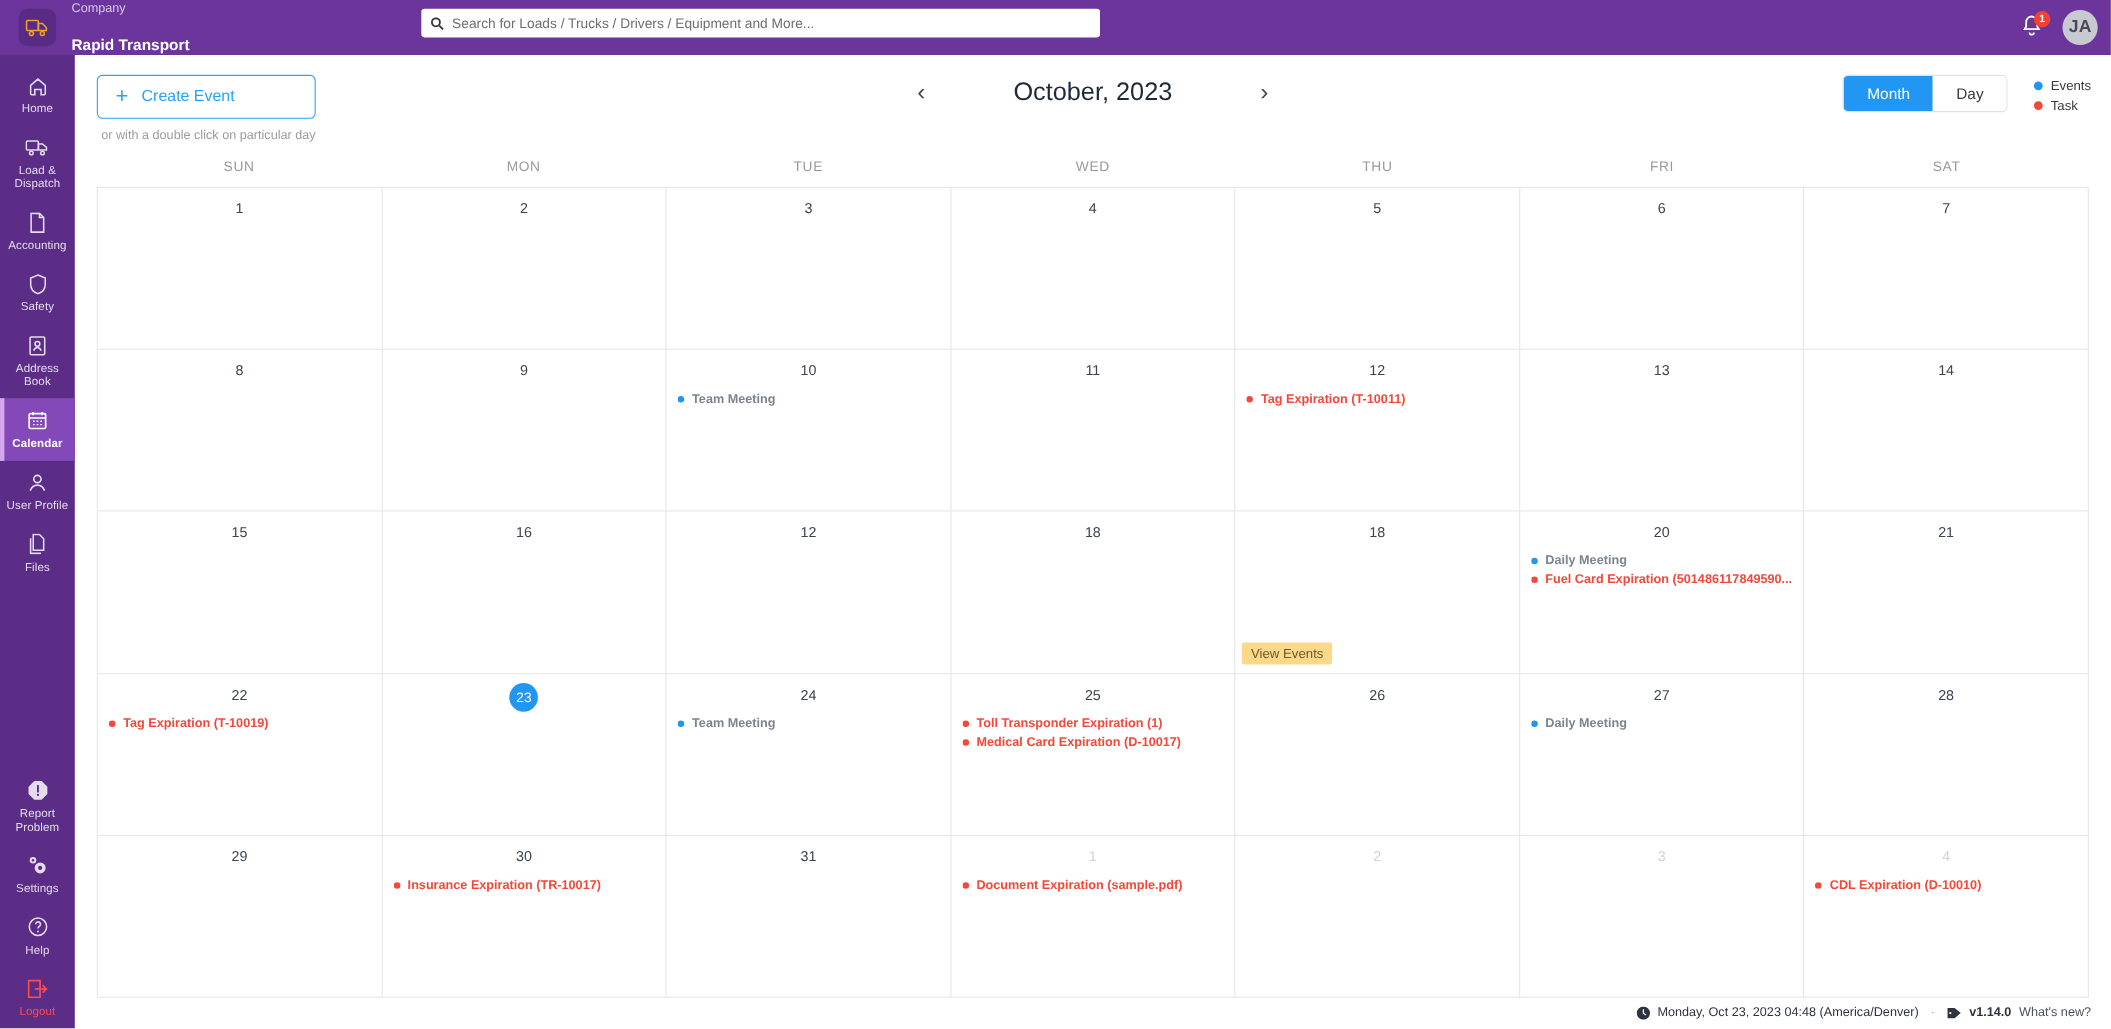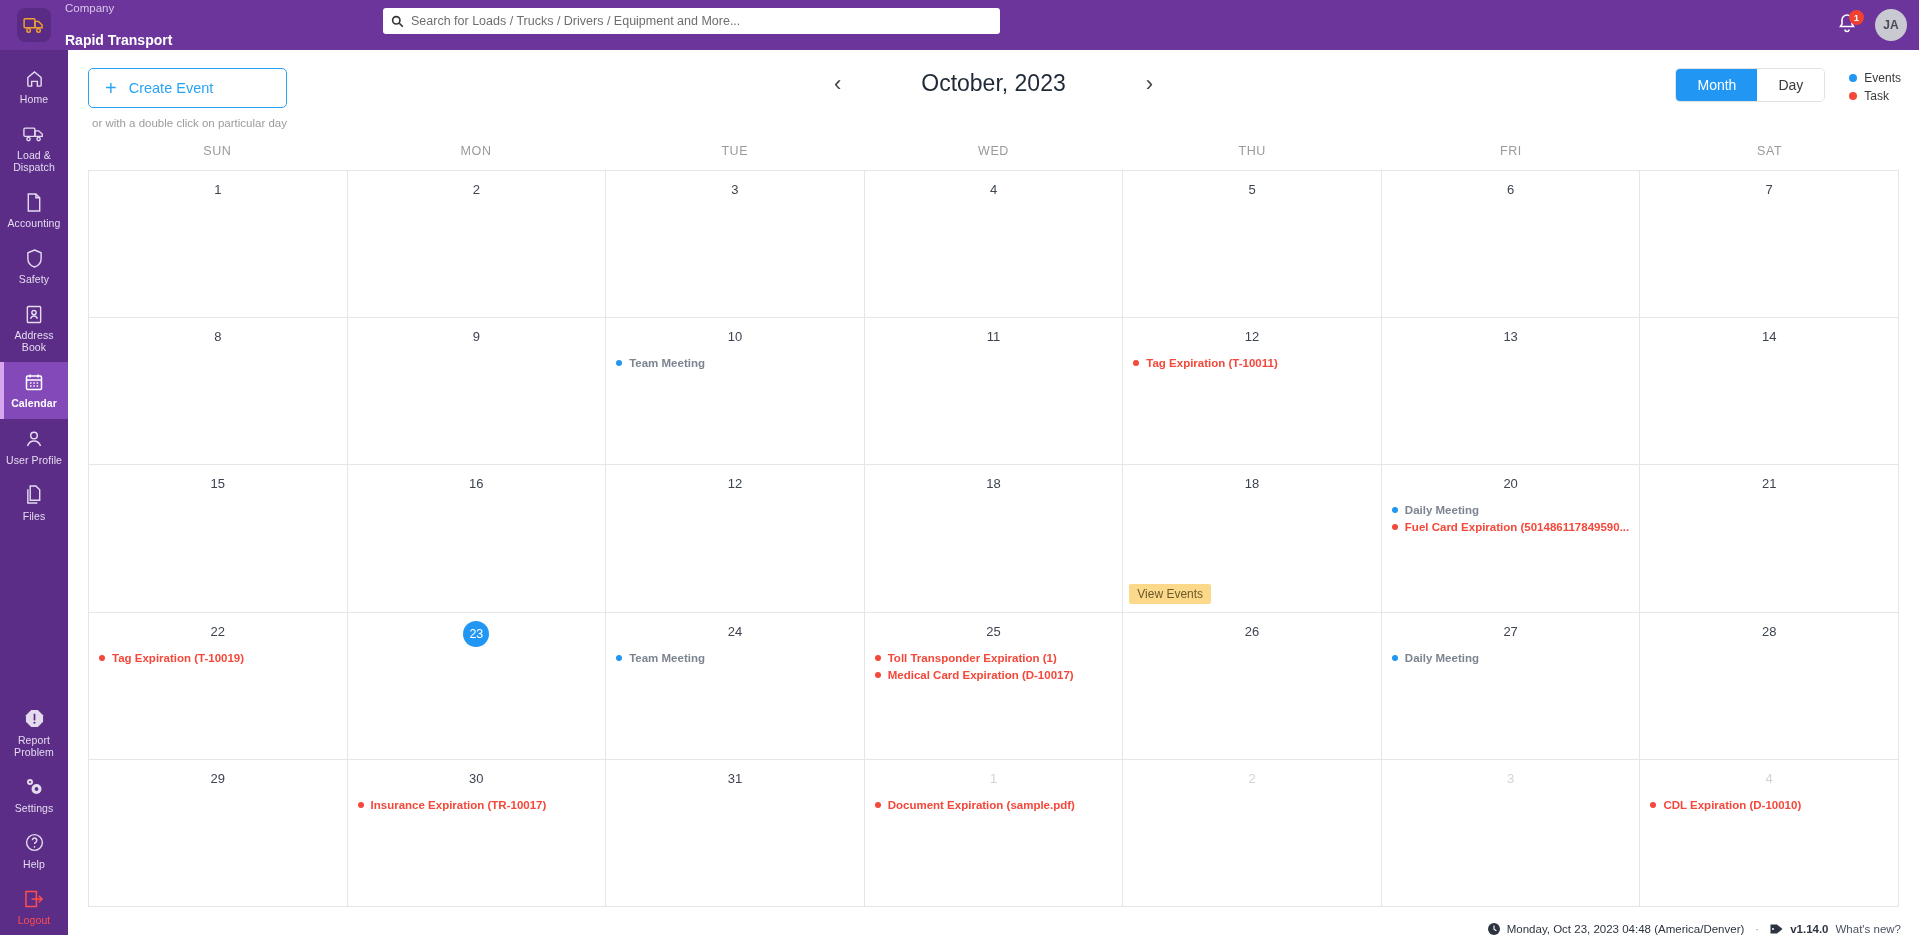--- a/index.html
+++ b/index.html
@@ -40,21 +40,21 @@
     display: flex; align-items: center; gap: 16px;
   }
   .bell-wrap { position: relative; width: 22px; height: 24px; cursor: pointer; }
   .bell-badge {
     position: absolute; top: -3px; right: -5px; min-width: 15px; height: 15px;
     background: #f3412f; color: #fff; border-radius: 50%; font-size: 9.5px;
     display: flex; align-items: center; justify-content: center; font-weight: bold;
   }
   .avatar {
     width: 32px; height: 32px; border-radius: 50%; background: #c9c9d1;
-    color: #4a4a55; font-size: 12px; font-weight: bold;
+    color: #4a4a55; font-size: 16px; font-weight: bold;
     display: flex; align-items: center; justify-content: center;
   }
 
   
   .body-row { flex: 1; display: flex; min-height: 0; }
 
   
   .sidebar {
     width: 68px; flex: 0 0 68px; background: #5b2d87;
     display: flex; flex-direction: column; align-items: stretch;
@@ -165,21 +165,21 @@
   .evt.task { color: #f4483a; }
   .evt.task .ed { background: #f4483a; }
   .view-events {
     position: absolute; left: 6px; bottom: 8px;
     background: #fcd98a; color: #6b5a2a; font-size: 12px;
     padding: 3px 8px; border-radius: 2px; cursor: pointer;
   }
 
   
   .footer {
-    height: 28px; flex: 0 0 28px; display: flex; align-items: flex-end;
+    height: 28px; flex: 0 0 28px; display: flex; align-items: center;
     justify-content: flex-end; padding-right: 18px; gap: 7px;
     font-size: 11.5px; color: #2d3440; background: #fff;
   }
   .footer .sep { color: #9aa0a6; margin: 0 4px; }
   .footer .ver { font-weight: bold; }
   .footer .whatsnew { color: #4a5260; }
   .footer svg { display: block; }
 </style>
 </head>
 <body>

